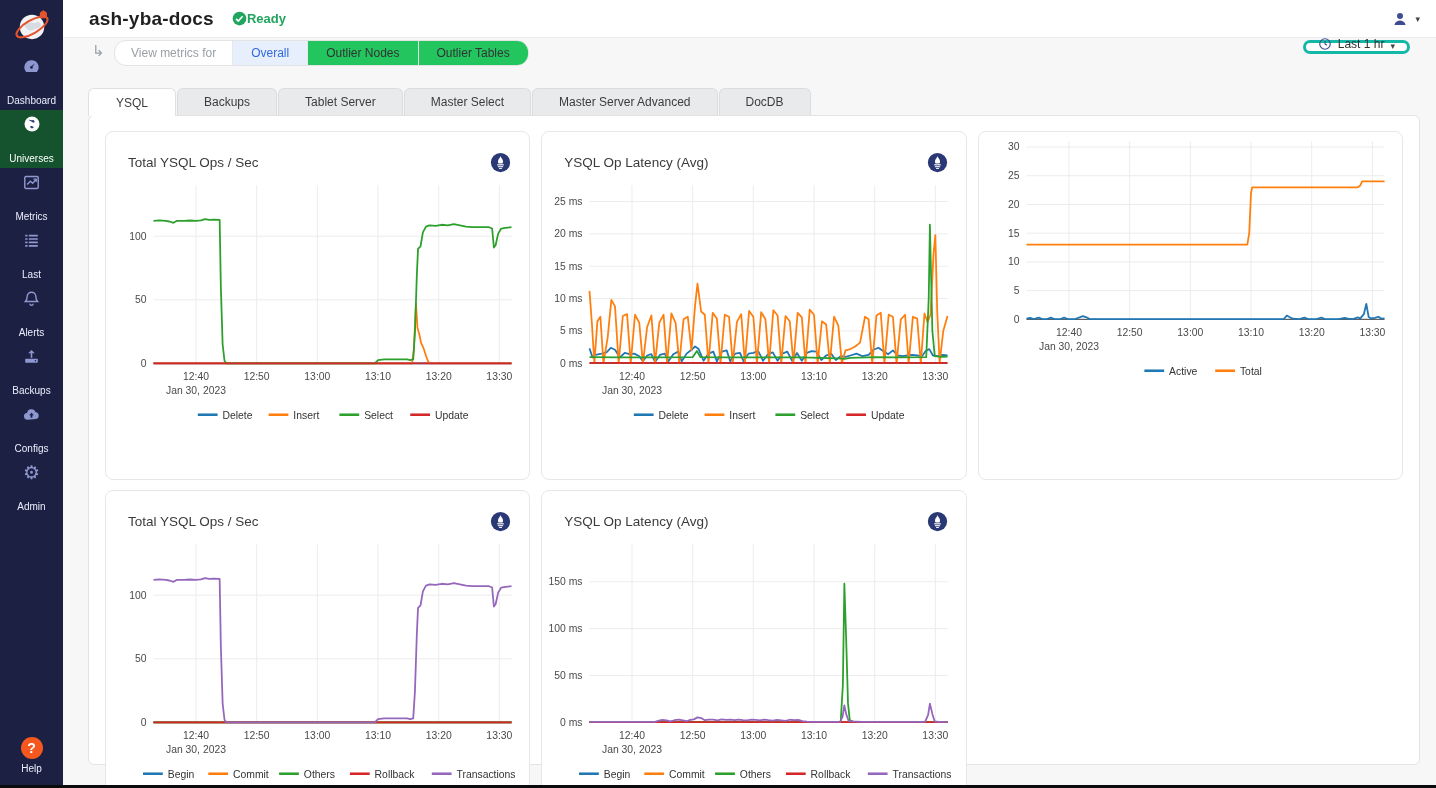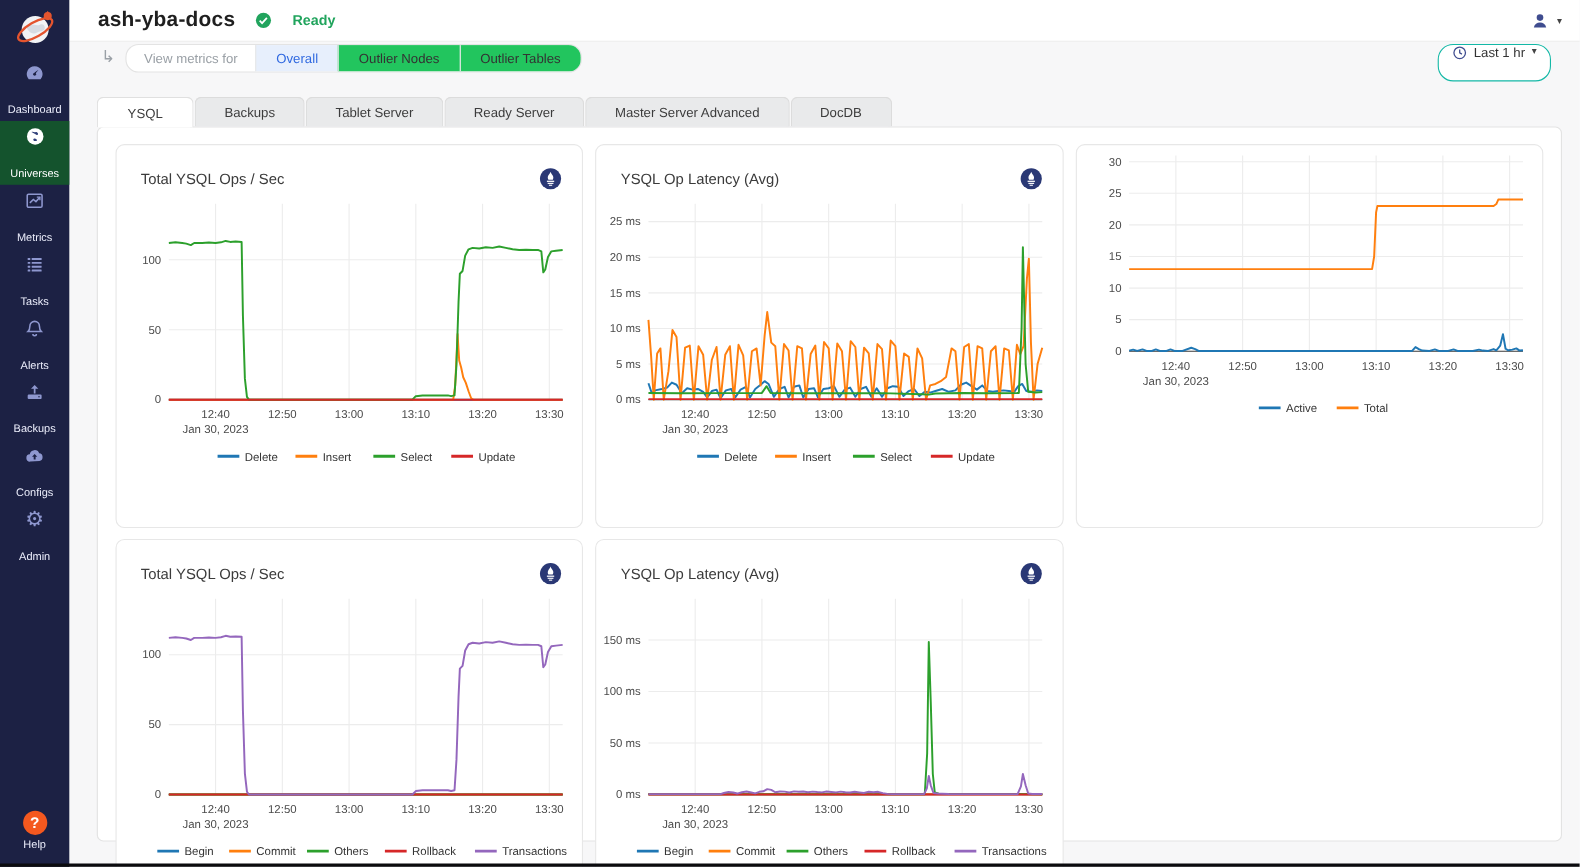--- a/index.html
+++ b/index.html
@@ -21,37 +21,37 @@
   .side-help { position:absolute; bottom:14px; left:0; width:63px; display:flex;
                flex-direction:column; align-items:center; gap:4px; cursor:pointer; }
   .help-badge { width:22px; height:22px; border-radius:50%; background:#f4581f; color:#fff;
                 font-weight:bold; font-size:14px; display:flex; align-items:center; justify-content:center; }
   .side-help .side-label { font-size:10px; color:#eceefc; }
 
   
   .header { position:absolute; left:63px; top:0; right:0; height:38px; background:#fff;
             border-bottom:1px solid #ededed; display:flex; align-items:center; z-index:20; }
   .page-title { font-size:19px; font-weight:bold; color:#1f1f1f; margin-left:26px; letter-spacing:.2px; }
-  .ready-badge { display:flex; align-items:flex-start; gap:19px; margin-left:18px; }
+  .ready-badge { display:flex; align-items:flex-start; gap:0; margin-left:18px; }
   .ready-badge span { color:#21a45d; font-size:13px; font-weight:bold; }
   .header-right { margin-left:auto; margin-right:16px; display:flex; align-items:center; gap:6px; }
   .caret { font-size:9px; color:#444; }
 
   
   .return-arrow { position:absolute; left:92px; top:42px; color:#9aa0a6; font-size:15px; }
   .vm-box { position:absolute; left:114px; top:40px; height:26px; display:flex; align-items:center;
             background:#fff; border:1px solid #e3e3e3; border-radius:12px; overflow:hidden; }
   .vm-label { font-size:12px; color:#9aa0a6; padding:0 16px; }
   .vm-seg { height:100%; display:flex; align-items:center; padding:0 18px; font-size:12px;
             color:#333; background:#22c55e; border:none; border-left:1px solid #e7e7e7;
             font-family:inherit; cursor:pointer; }
   .vm-seg.active { background:#e7effc; color:#3069e0; }
-  .time-pill { position:absolute; right:26px; top:40px; height:34px; padding:0 12px;
-               background:#fff; border:1px solid #14b8a6; border-radius:14px;
-               display:flex; align-items:flex-start; gap:6px; cursor:pointer; }
+  .time-pill { position:absolute; right:26px; top:40px; height:14px; padding:0 12px;
+               background:#fff; border:3px solid #14b8a6; border-radius:14px;
+               display:flex; align-items:flex-end; gap:6px; cursor:pointer; }
   .time-pill span.tlabel { font-size:12px; color:#333; }
 
   
   .tabs-row { position:absolute; left:88px; top:88px; display:flex; gap:1px; z-index:6;text-align:center; }
   .mtab { height:27px; padding:0 26px; display:flex; align-items:center; justify-content:center;
           font-size:12px; color:#3c3c3c; background:#e9eaeb; border:1px solid #dcdcdc;
           border-bottom:none; border-radius:6px 6px 0 0; cursor:pointer; min-width:88px; }
   .mtab.active { background:#fff; border-color:#e0e0e0; position:relative; z-index:7; height:28px; }
 
   
@@ -117,21 +117,21 @@
             <rect x="4" y="4.6" width="3" height="2.2" rx=".4"></rect>
             <rect x="8.6" y="4.6" width="11.4" height="2.2" rx=".4"></rect>
             <rect x="4" y="9" width="3" height="2.2" rx=".4"></rect>
             <rect x="8.6" y="9" width="11.4" height="2.2" rx=".4"></rect>
             <rect x="4" y="13.4" width="3" height="2.2" rx=".4"></rect>
             <rect x="8.6" y="13.4" width="11.4" height="2.2" rx=".4"></rect>
             <rect x="4" y="17.8" width="3" height="2.2" rx=".4"></rect>
             <rect x="8.6" y="17.8" width="11.4" height="2.2" rx=".4"></rect>
           </svg>
       </span>
-      <span class="side-label">Tasks</span>
+      <span class="side-label">Last</span>
     </div>
     <div class="side-item">
       <span class="side-icon">
         <svg viewBox="0 0 24 24" width="19" height="19" fill="none" stroke="currentColor" stroke-width="1.8">
             <path d="M12 4a5.5 5.5 0 0 0-5.5 5.5c0 4-1.5 5.5-2.2 6.2h15.4c-.7-.7-2.2-2.2-2.2-6.2A5.5 5.5 0 0 0 12 4z"></path>
             <path d="M10 18.6a2 2 0 0 0 4 0"></path>
           </svg>
       </span>
       <span class="side-label">Alerts</span>
     </div>
@@ -196,21 +196,21 @@
       <path d="M12 7v5l3.5 2"></path>
     </svg>
   <span class="tlabel">Last 1 hr</span>
   <span class="caret">▾</span>
 </div>
 
 <div class="tabs-row">
   <div class="mtab active">YSQL</div>
   <div class="mtab">Backups</div>
   <div class="mtab">Tablet Server</div>
-  <div class="mtab">Ready Server</div>
+  <div class="mtab">Master Select</div>
   <div class="mtab">Master Server Advanced</div>
   <div class="mtab">DocDB</div>
 </div>
 
 <div class="panel">
   <div class="grid">
 
     <div class="card">
       <div class="card-head">
         <span class="card-title">Total YSQL Ops / Sec</span>

